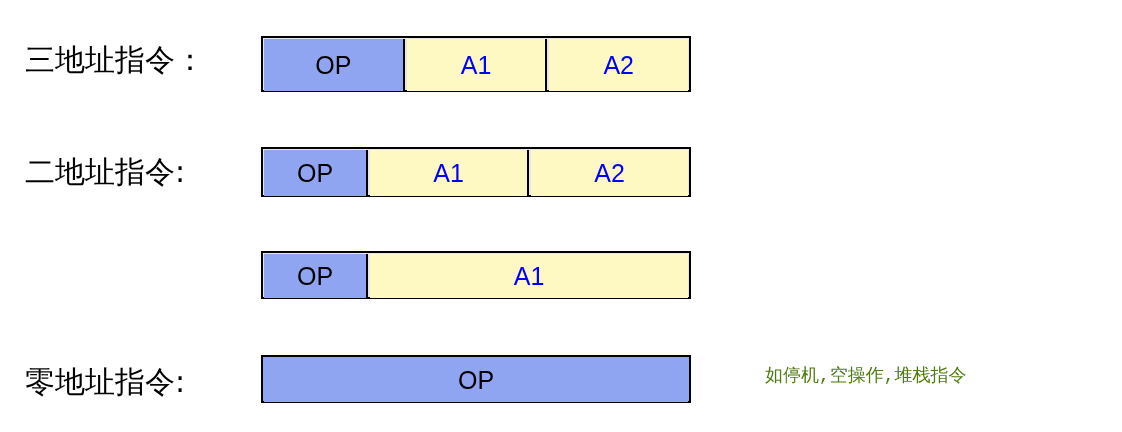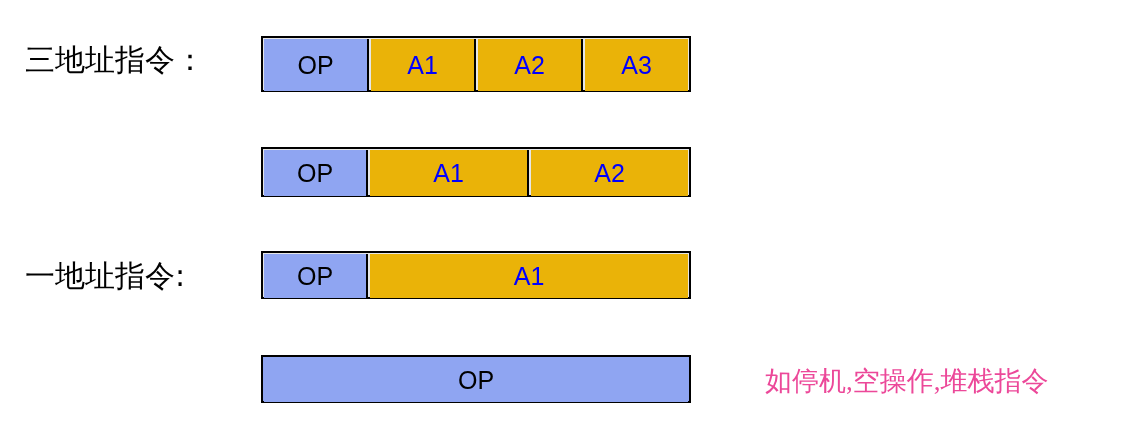--- a/index.html
+++ b/index.html
@@ -46,40 +46,40 @@
     line-height: 1;
     border-right: 2px solid #000000;
     overflow: hidden;
   }
   .cell:last-child { border-right: none; }
   .cell-op {
     background: #8FA5F2;
     color: #000000;
   }
   .cell-addr {
-    background: #eab308;
+    background: #fef9c3;
     color: #0000FF;
   }
   .formula {
     position: absolute;
     left: 766px;
     font-size: 26px;
     white-space: nowrap;
     color: #0000FF;
   }
   .formula .op { color: #FF0000; }
   .formula .arw { color: #0000FF; padding: 0 6px; }
   .formula .sp { display: inline-block; width: 8px; }
   .note {
     position: absolute;
     left: 760px;
-    font-size: 27px;
-    color: #ec4899;
+    font-size: 18px;
+    color: #4d7c0f;
     white-space: nowrap;
-    font-family: Liberation Serif, serif;
+    font-family: Liberation Mono, monospace;
   }
 
   
   #row1 { top: 0; height: 110px; }
   #row1 .row-label { top: 35px; }
   #row1 .bar { top: 31px; height: 56px; }
   #row1 .cell { height: 52px; flex: 1 1 0; }
   #row1 .formula { top: 44px; }
 
   
@@ -109,40 +109,40 @@
 <body>
 
 <div class="canvas">
 
   <div class="row" id="row1">
     <div class="row-label">三地址指令：</div>
     <div class="bar">
       <div class="cell cell-op">OP</div>
       <div class="cell cell-addr">A1</div>
       <div class="cell cell-addr">A2</div>
-      <div class="cell cell-addr">A3</div>
     </div>
   </div>
 
   <div class="row" id="row2">
+    <div class="row-label">二地址指令:</div>
     <div class="bar">
       <div class="cell cell-op">OP</div>
       <div class="cell cell-addr">A1</div>
       <div class="cell cell-addr">A2</div>
     </div>
   </div>
 
   <div class="row" id="row3">
-    <div class="row-label">一地址指令:</div>
     <div class="bar">
       <div class="cell cell-op">OP</div>
       <div class="cell cell-addr">A1</div>
     </div>
   </div>
 
   <div class="row" id="row4">
+    <div class="row-label">零地址指令:</div>
     <div class="bar">
       <div class="cell cell-op">OP</div>
     </div>
     <div class="note">如停机,空操作,堆栈指令</div>
   </div>
 
 </div>
 
 </body></html>

